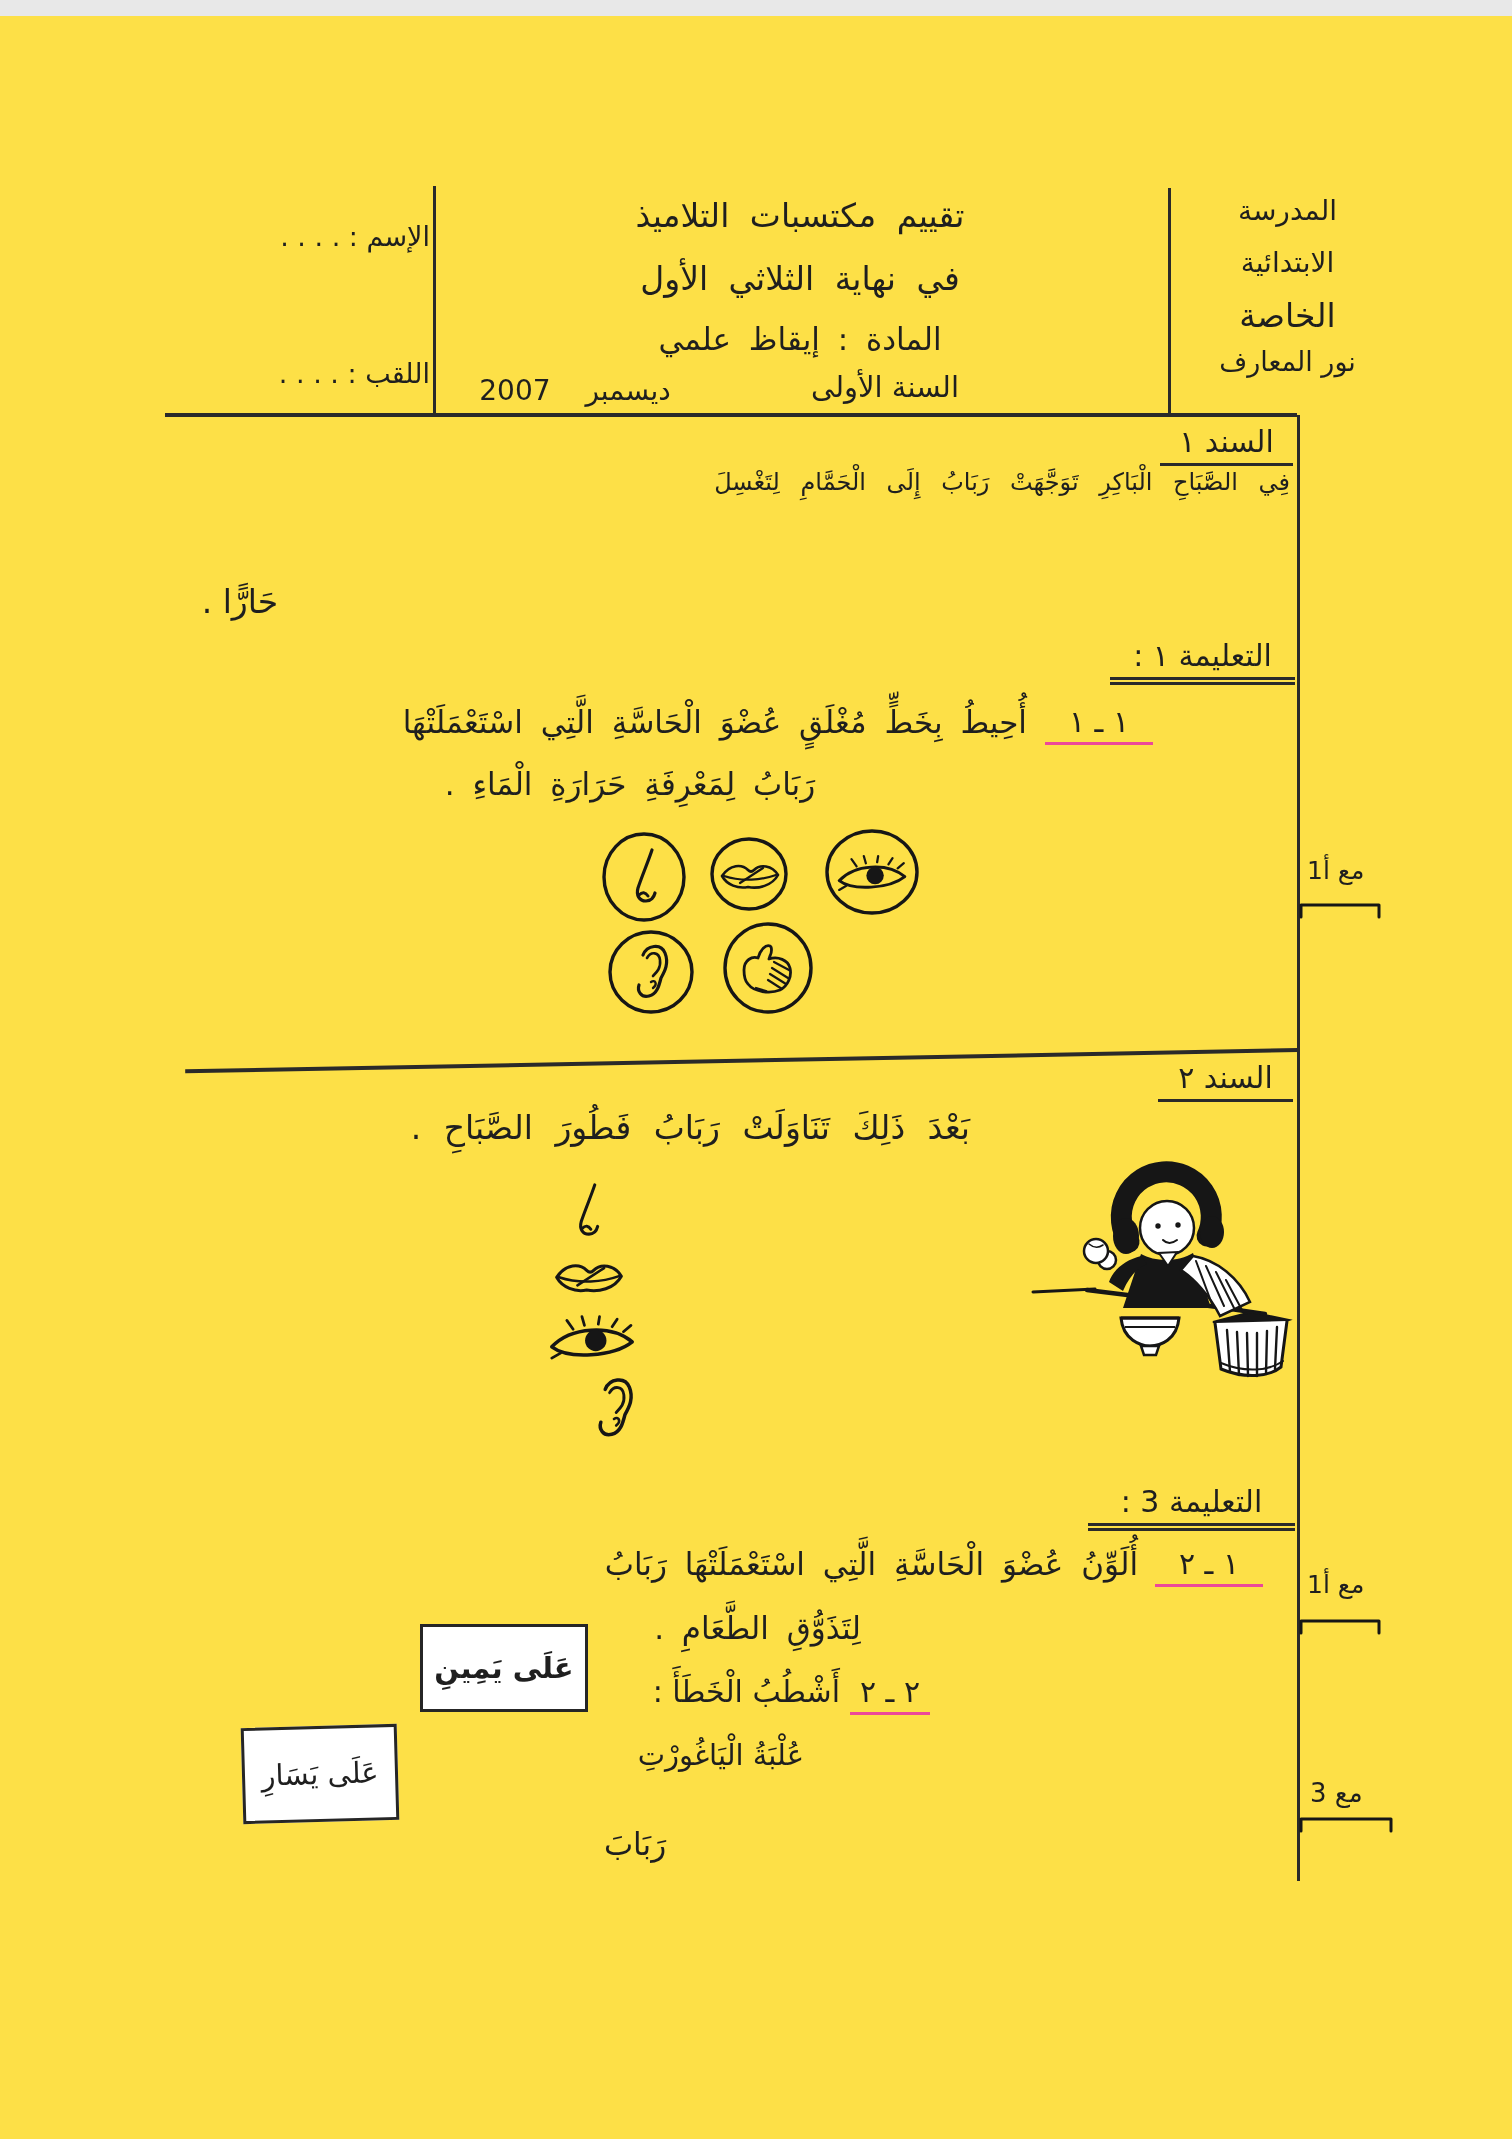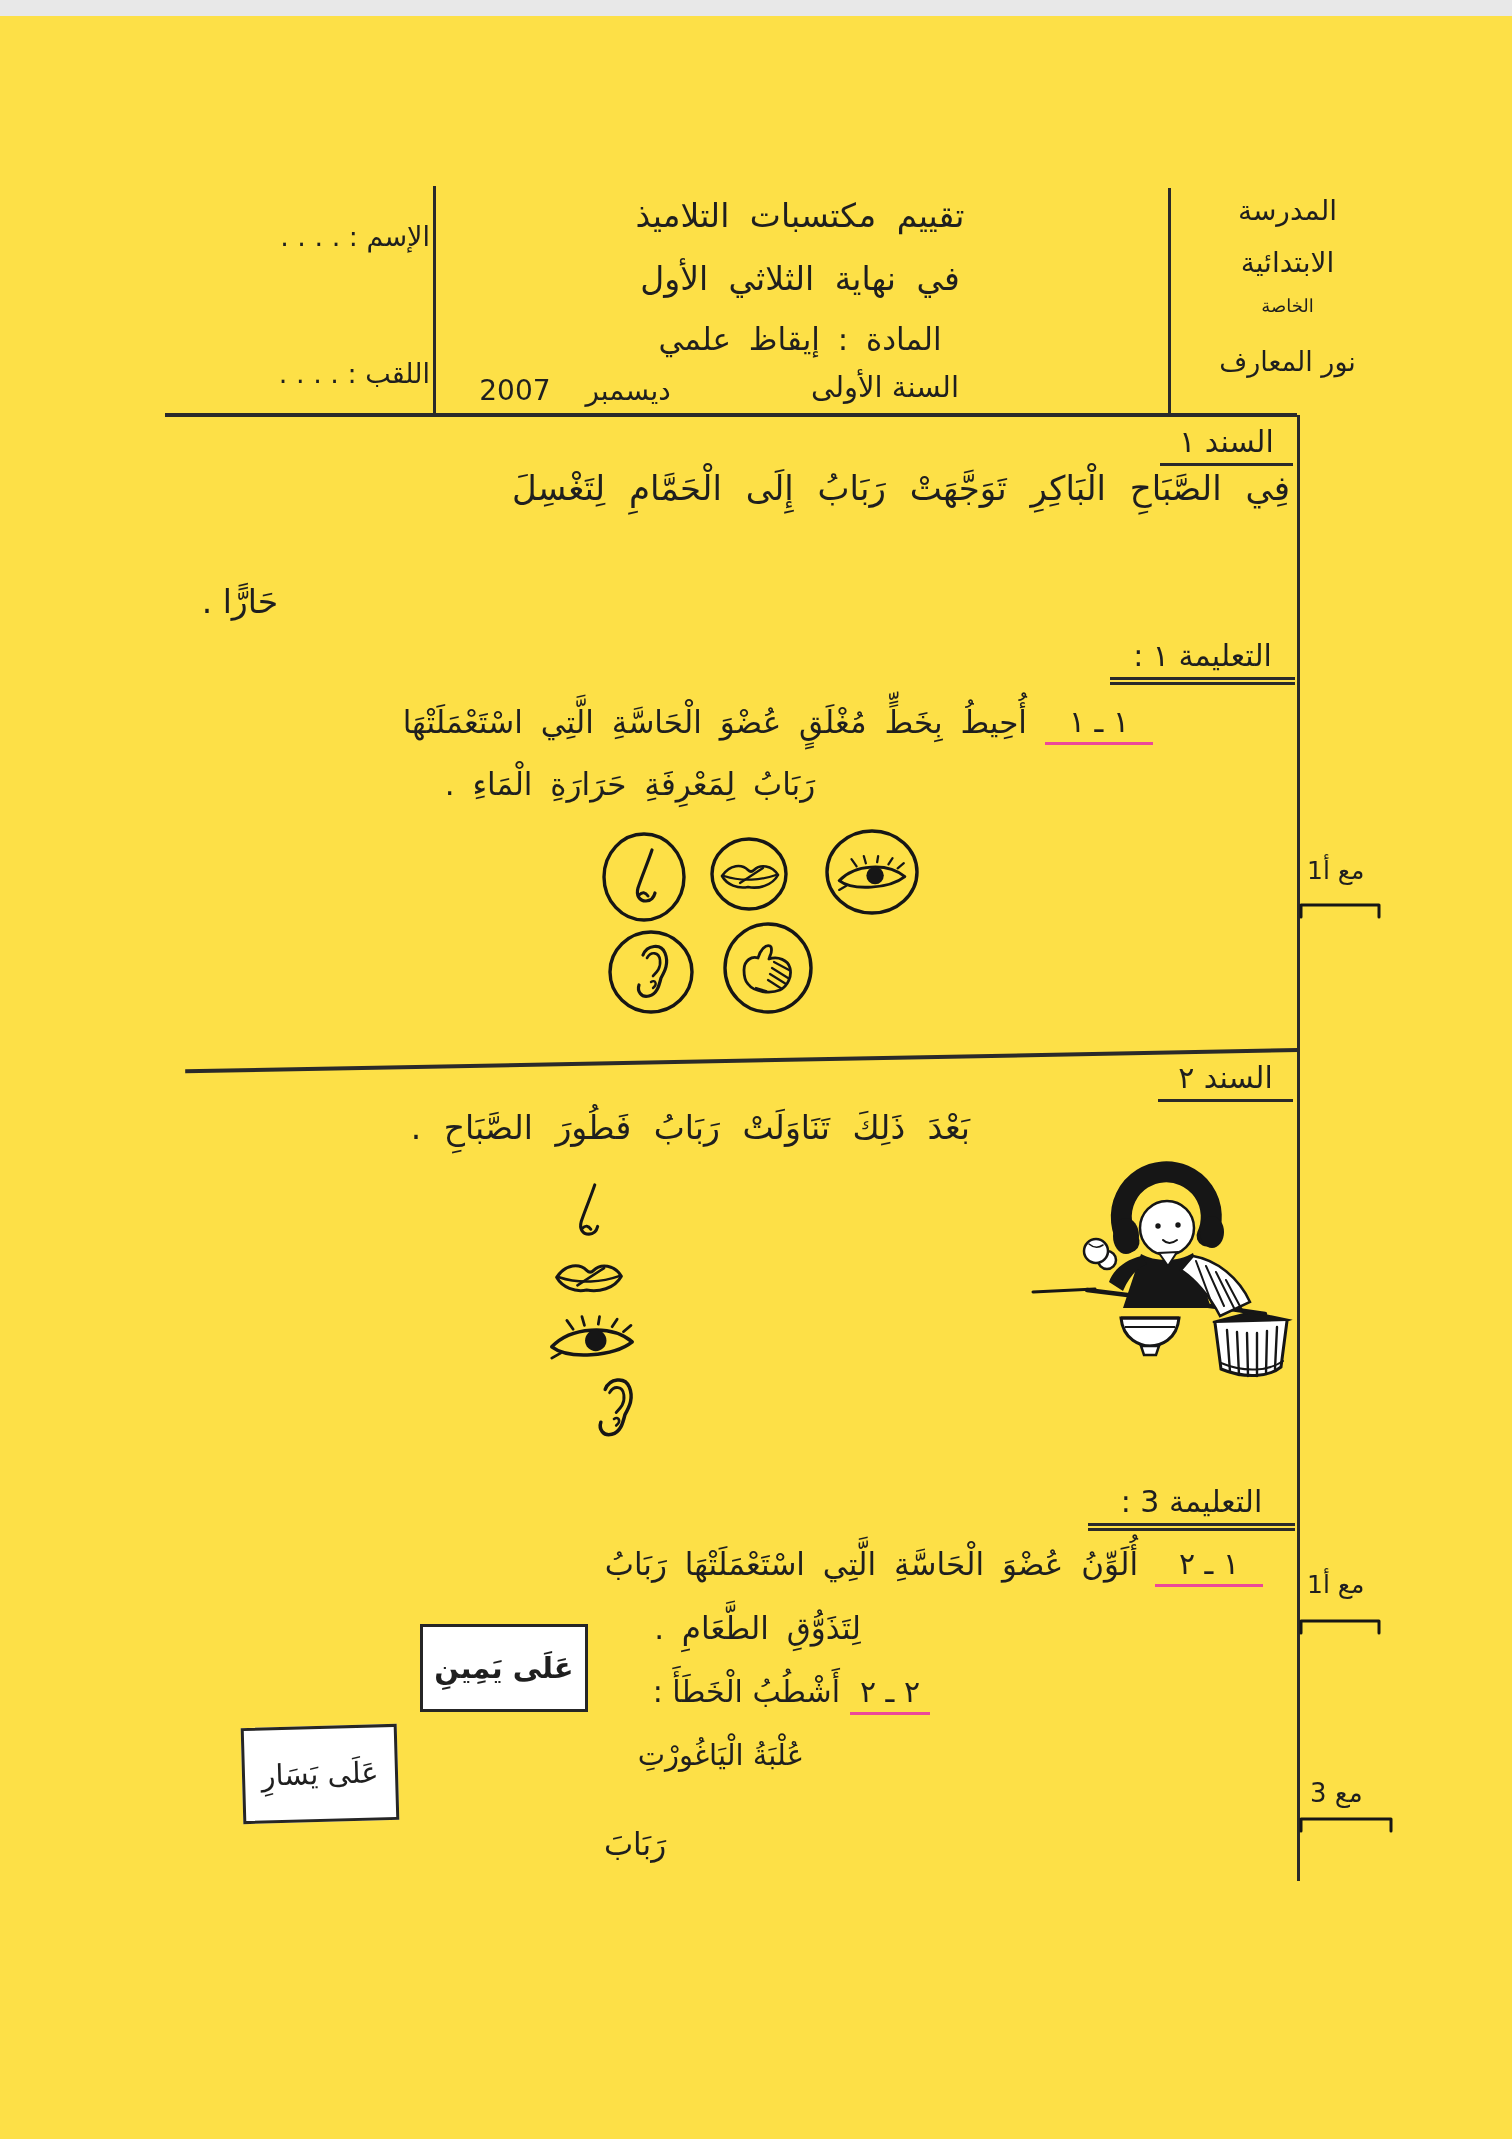--- a/index.html
+++ b/index.html
@@ -13,21 +13,21 @@
   .hw{line-height:1.2;}
   .center{text-align:center;}
   .right{text-align:right;}
   .und{border-bottom:3px solid #2a2a2a;padding-bottom:3px;}
   .dund{border-bottom:8px double #2a2a2a;padding-bottom:3px;}
   .numu{border-bottom:3px solid #ec4899;padding-bottom:2px;}
   .badge{font-size:25px;direction:rtl;}
   .opt-box{position:absolute;border:3px solid #262626;display:flex;
            align-items:center;justify-content:center;font-size:29px;
            background:#fff;}
-  .s1-line{font-size:34px;word-spacing:13px;}
+  .s1-line{font-size:24px;word-spacing:13px;}
   .ins-line{font-size:31px;word-spacing:8px;}
   svg{display:block;}
   .ink-stroke{stroke:#161616;fill:none;stroke-linecap:round;stroke-linejoin:round;}
 </style>
 </head>
 <body>
 
 <div class="page">
 
   <svg width="0" height="0" style="position:absolute" aria-hidden="true">
@@ -66,21 +66,21 @@
   <div class="hline" style="left:165px;top:397px;width:1132px;height:4px;"></div>
 
   <div class="abs hw nowrap center" style="left:460px;top:180px;width:680px;font-size:33px;word-spacing:10px;">تقييم مكتسبات التلاميذ</div>
   <div class="abs hw nowrap center" style="left:460px;top:243px;width:680px;font-size:33px;word-spacing:10px;">في نهاية الثلاثي الأول</div>
   <div class="abs hw nowrap center" style="left:460px;top:305px;width:680px;font-size:31px;word-spacing:8px;">المادة : إيقاظ علمي</div>
   <div class="abs hw nowrap center" style="left:760px;top:354px;width:250px;font-size:29px;">السنة الأولى</div>
   <div class="abs hw nowrap center" style="left:430px;top:358px;width:290px;font-size:28px;word-spacing:26px;">ديسمبر 2007</div>
 
   <div class="abs hw nowrap center" style="left:1180px;top:178px;width:215px;font-size:28px;">المدرسة</div>
   <div class="abs hw nowrap center" style="left:1180px;top:230px;width:215px;font-size:28px;">الابتدائية</div>
-  <div class="abs hw nowrap center" style="left:1180px;top:280px;width:215px;font-size:18px;font-family:Liberation Serif, serif;">الخاصة</div>
+  <div class="abs hw nowrap center" style="left:1180px;top:280px;width:215px;font-size:33px;">الخاصة</div>
   <div class="abs hw nowrap center" style="left:1180px;top:330px;width:215px;font-size:27px;">نور المعارف</div>
 
   <div class="vline" style="left:1297px;top:399px;height:1466px;"></div>
 
   <div class="abs hw nowrap center und" style="left:1160px;top:408px;width:133px;font-size:30px;">السند ١</div>
 
   <div class="abs hw nowrap right s1-line" style="left:170px;top:452px;width:1120px;">فِي الصَّبَاحِ الْبَاكِرِ تَوَجَّهَتْ رَبَابُ إِلَى الْحَمَّامِ لِتَغْسِلَ</div>
   <div class="abs hw nowrap center" style="left:180px;top:566px;width:120px;font-size:33px;">حَارًّا .</div>
 
   <div class="abs hw nowrap center dund" style="left:1110px;top:622px;width:185px;font-size:30px;">التعليمة ١ :</div>

